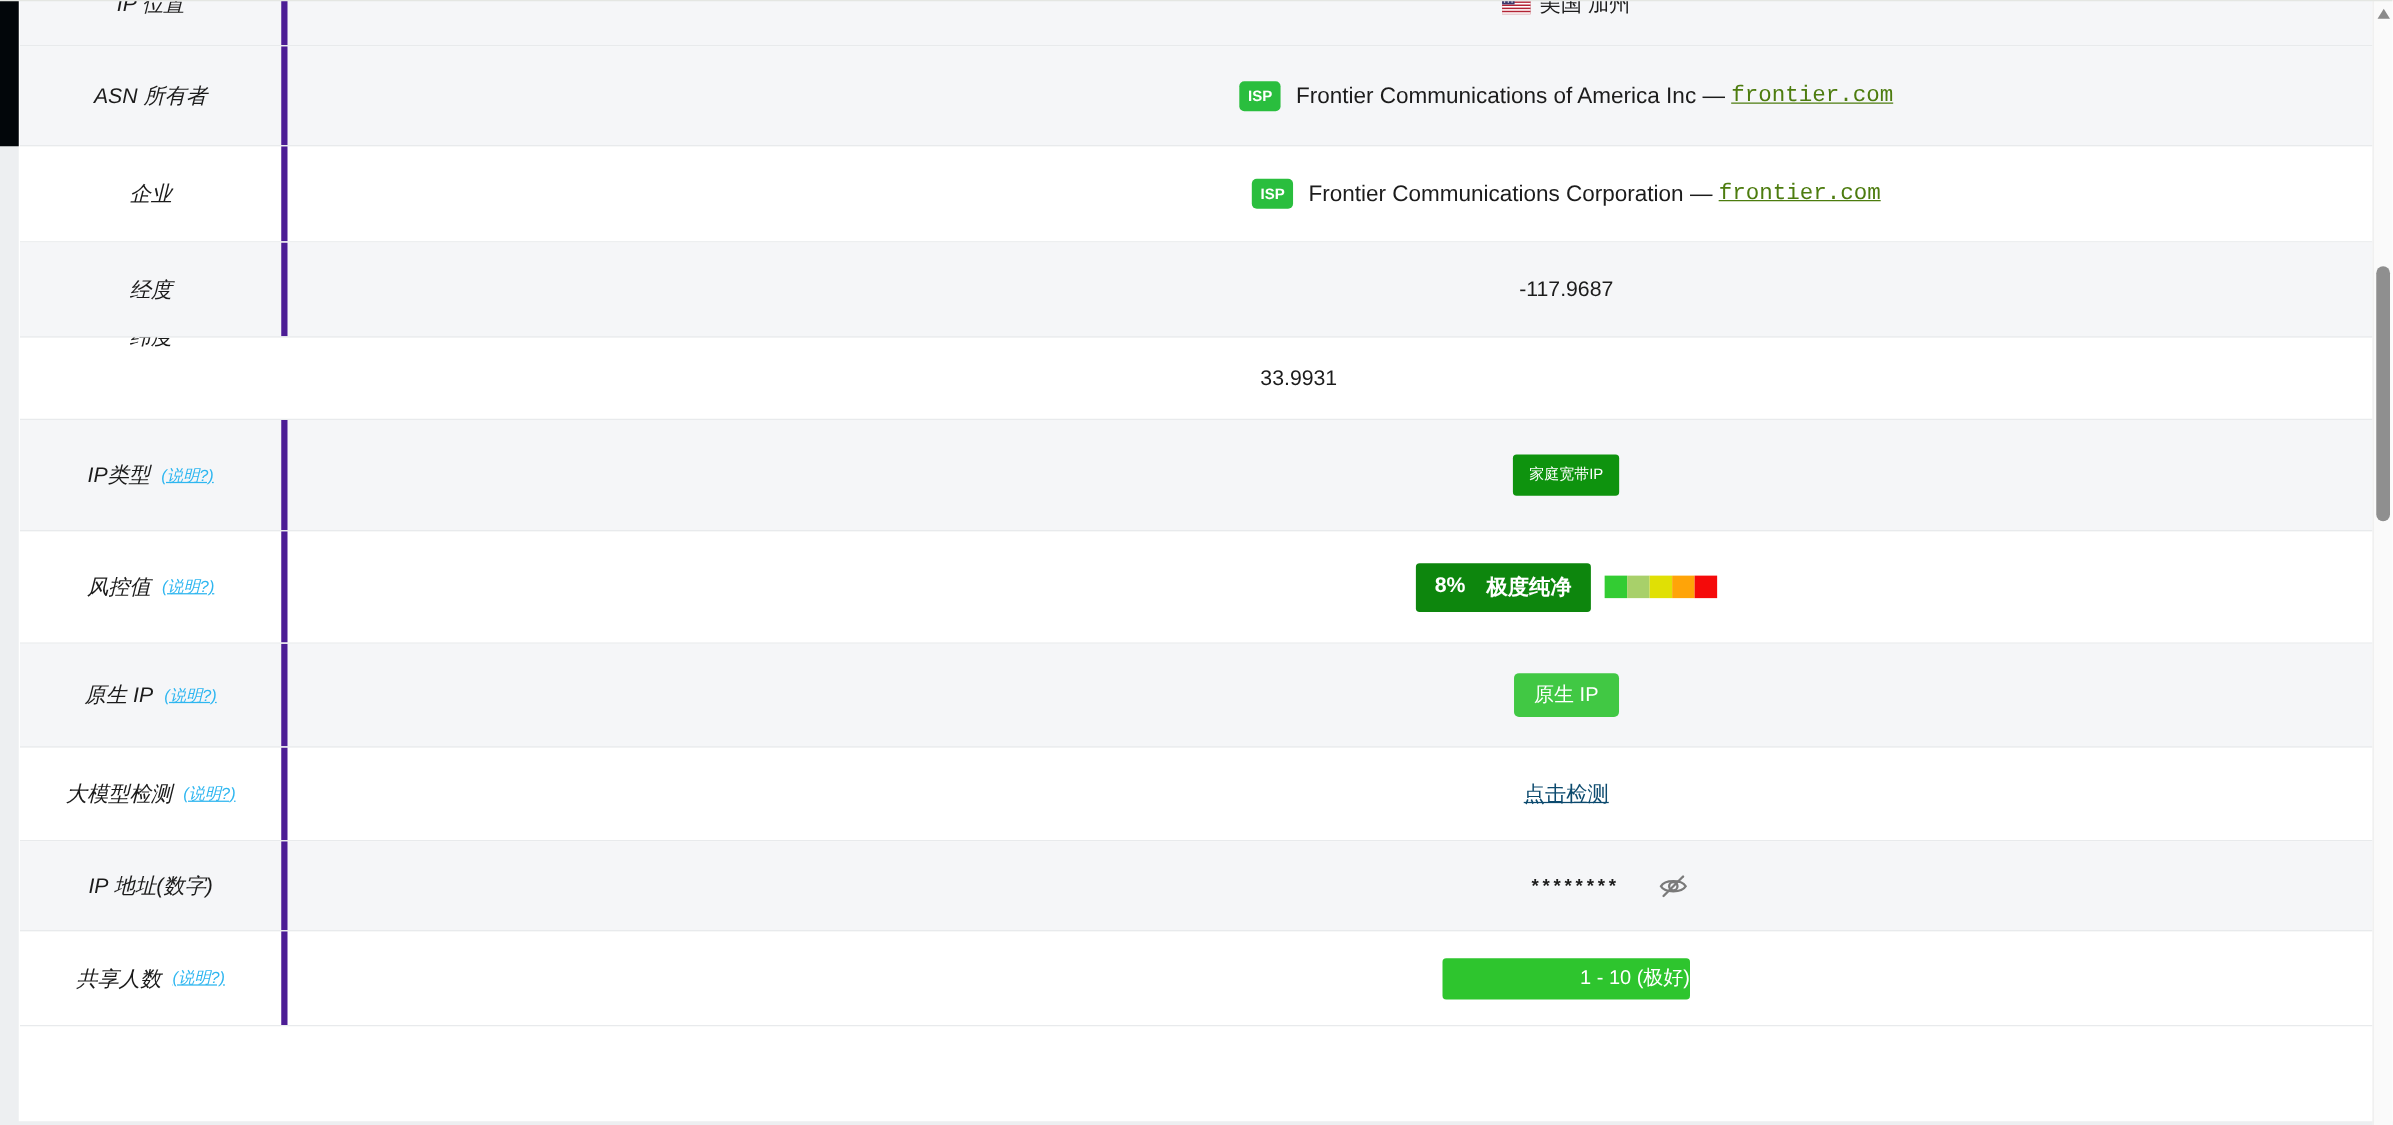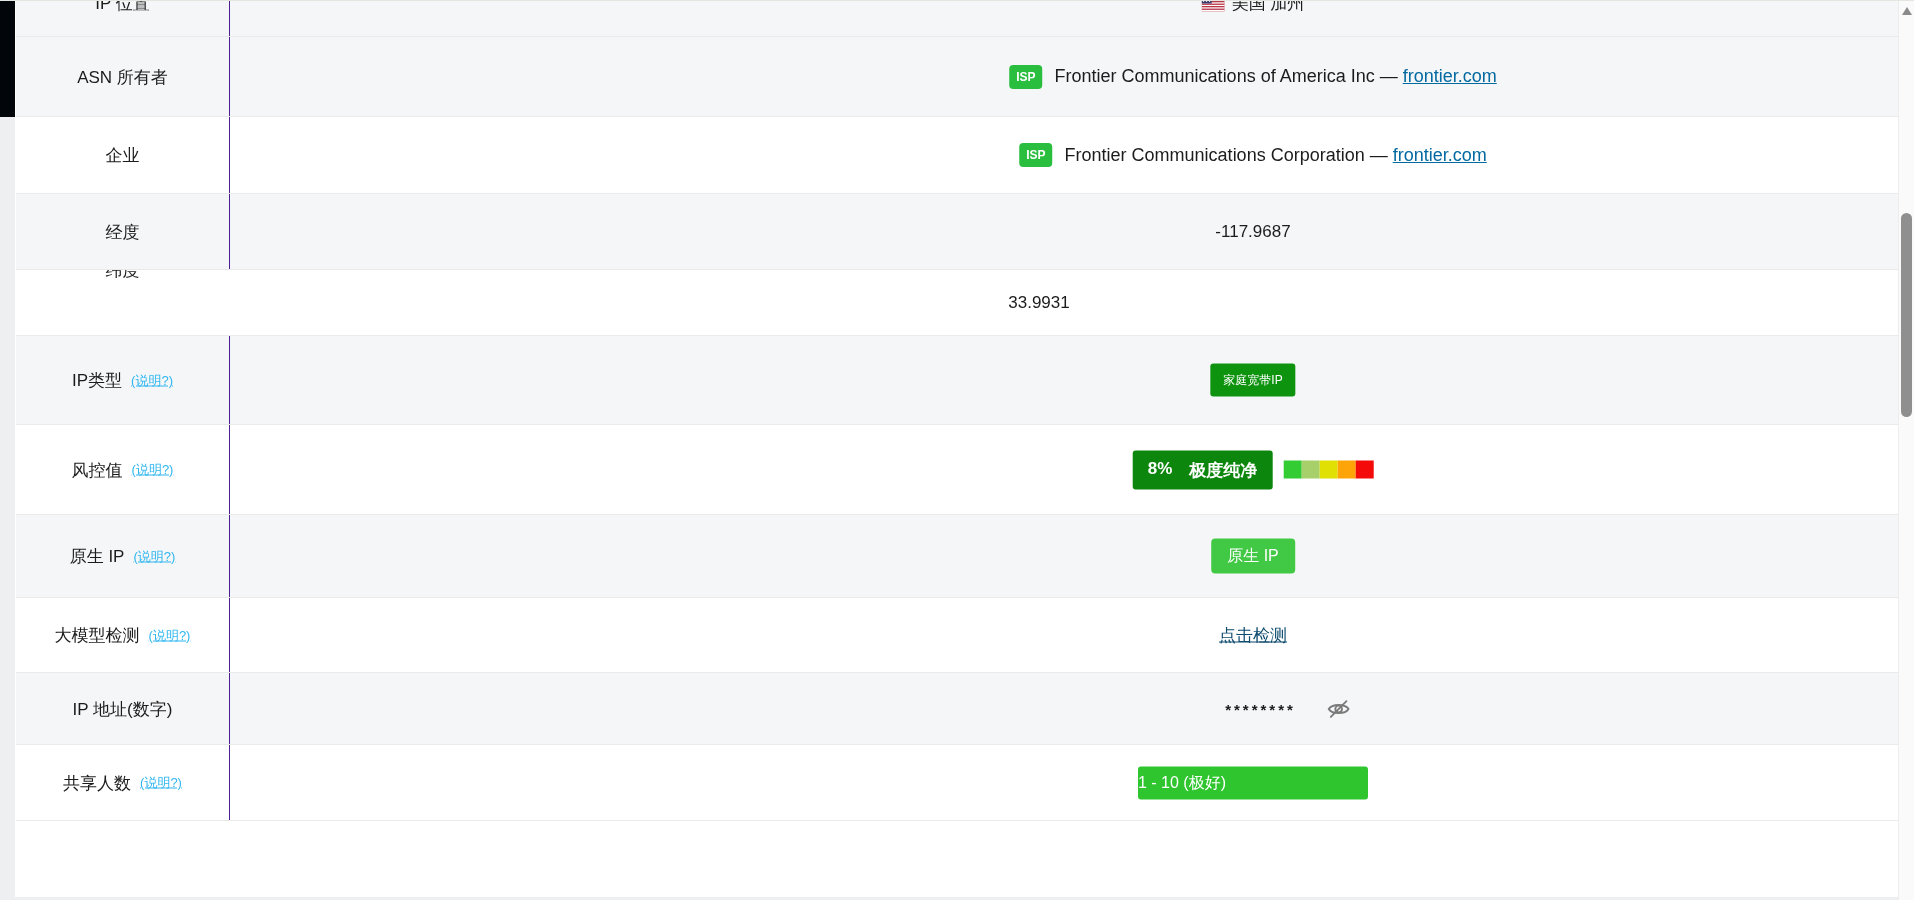--- a/index.html
+++ b/index.html
@@ -8,53 +8,53 @@
   .top-edge { position:absolute; left:0; top:0; width:1914px; height:1px; background:#e4e6e2; z-index:50; }
 
   
   .left-rail  { position:absolute; left:0; top:0; width:15px; height:900px; background:#edeff1; }
   .black-bar  { position:absolute; left:0; top:0; width:15px; height:117px; background:#02060a; z-index:10; }
 
   
   .ip-table { position:absolute; left:16px; top:0; width:1882px; }
   .row { display:flex; width:100%; border-bottom:1px solid #e8eaec; position:relative; overflow:hidden; }
   .row.alt { background:#f5f6f8; }
-  .label-cell { width:214px; border-right:1px solid #4c1d95; position:relative; }
+  .label-cell { width:214px; border-right:5px solid #4c1d95; position:relative;font-style:italic; }
   .label-inner { position:absolute; left:0; top:50%; transform:translateY(-50%); width:100%;
                  display:flex; align-items:center; justify-content:center; gap:9px; white-space:nowrap; }
   .label-text { font-size:17px; color:#1b1b1b; }
   .help-link  { font-size:13px; color:#2eb6f0; text-decoration:underline; cursor:pointer; }
   .value-cell { flex:1; position:relative; }
   .value-inner { position:absolute; left:1023px; top:50%; transform:translate(-50%,-50%);
                  display:flex; align-items:center; white-space:nowrap; font-size:17px; }
 
   
   .row.first { height:37px; }
   .row.first .label-inner, .row.first .value-inner { top:3px; transform:translate(0,-50%); }
   .row.first .label-inner { left:0; }
   .row.first .value-inner { transform:translate(-50%,-50%); }
 
   .blue-link   { color:#2626d9; text-decoration:underline; cursor:pointer; }
-  .purple-link { color:#0369a1; text-decoration:underline; cursor:pointer; }
+  .purple-link { color:#4d7c0f; text-decoration:underline; cursor:pointer;font-family:Liberation Mono, monospace; }
   .cyan-link   { color:#0c4a6e; text-decoration:underline; cursor:pointer; }
 
   .flag-wrap { width:23px; height:16px; margin-right:7px; display:inline-block; }
 
   .isp-badge { background:#2abe3e; color:#fff; font-size:12px; font-weight:bold;
                padding:5px 7px; border-radius:4px; margin-right:12px; }
   .company-text { font-size:18px; }
 
   .badge-dark  { background:#0e930e; color:#fff; font-size:12px; padding:8px 13px; border-radius:3px; }
   .badge-risk  { background:#0d860d; color:#fff; font-size:17px; font-weight:bold;
                  padding:8px 15px; border-radius:3px; display:flex; gap:17px; }
   .risk-scale  { display:flex; margin-left:11px; }
   .risk-scale span { width:18px; height:18px; display:inline-block; }
   .badge-native { background:#41c844; color:#fff; font-size:16px; padding:7px 16px; border-radius:4px; }
-  .badge-shared { background:#2ec52e; color:#fff; font-size:16px; padding:6px 0; width:230px;
-                  text-align:left; border-radius:3px; }
+  .badge-shared { background:#2ec52e; color:#fff; font-size:16px; padding:6px 0; width:198px;
+                  text-align:right; border-radius:3px; }
 
   .masked { font-weight:bold; font-size:15px; letter-spacing:3px; }
   .eye-btn { margin-left:30px; cursor:pointer; display:inline-flex; }
 
   
   .scrollbar { position:absolute; right:0; top:0; width:16px; height:900px; background:#fafafa;
                border-left:1px solid #ededed; z-index:20; }
   .scroll-up { position:absolute; top:7px; left:3px; width:0; height:0;
                border-left:5px solid transparent; border-right:5px solid transparent;
                border-bottom:8px solid #8a8a8a; }

